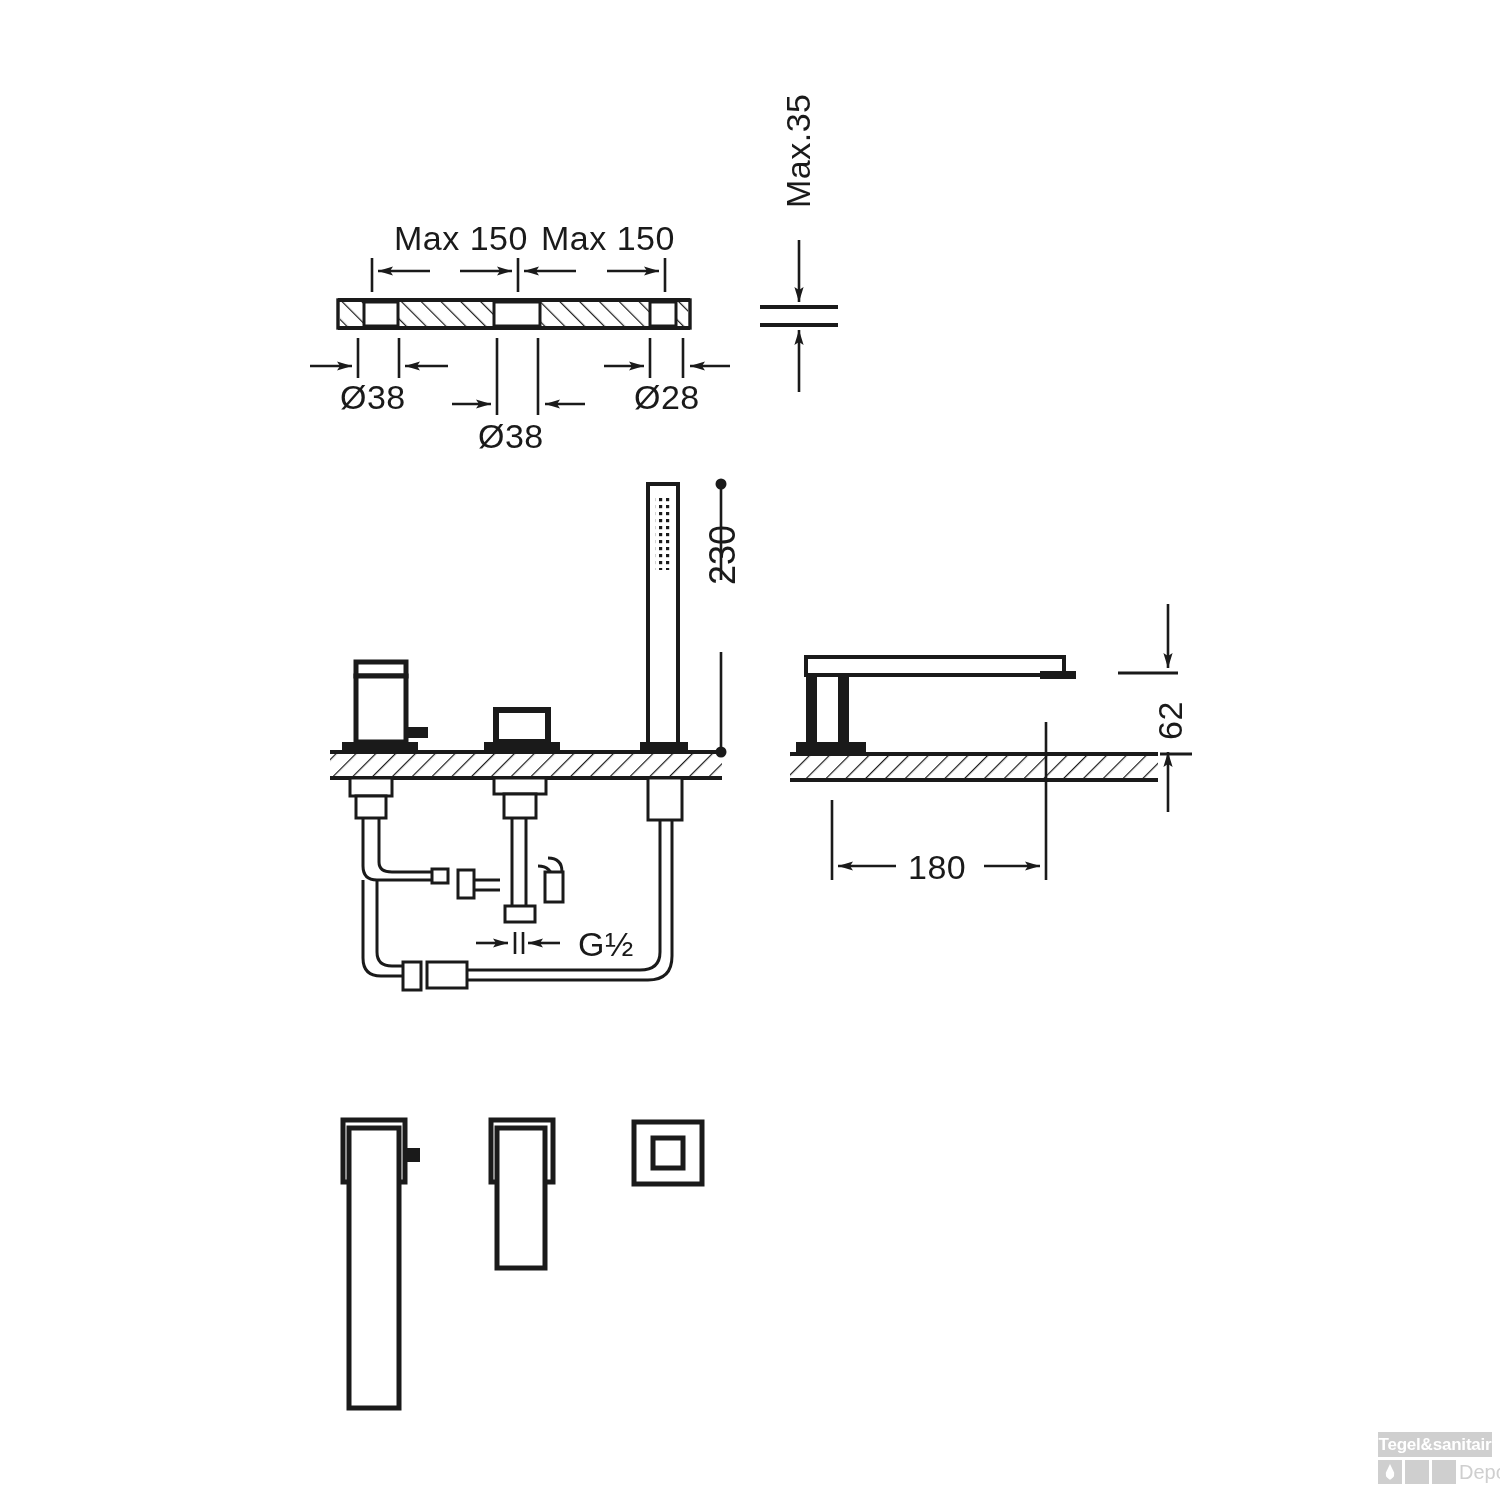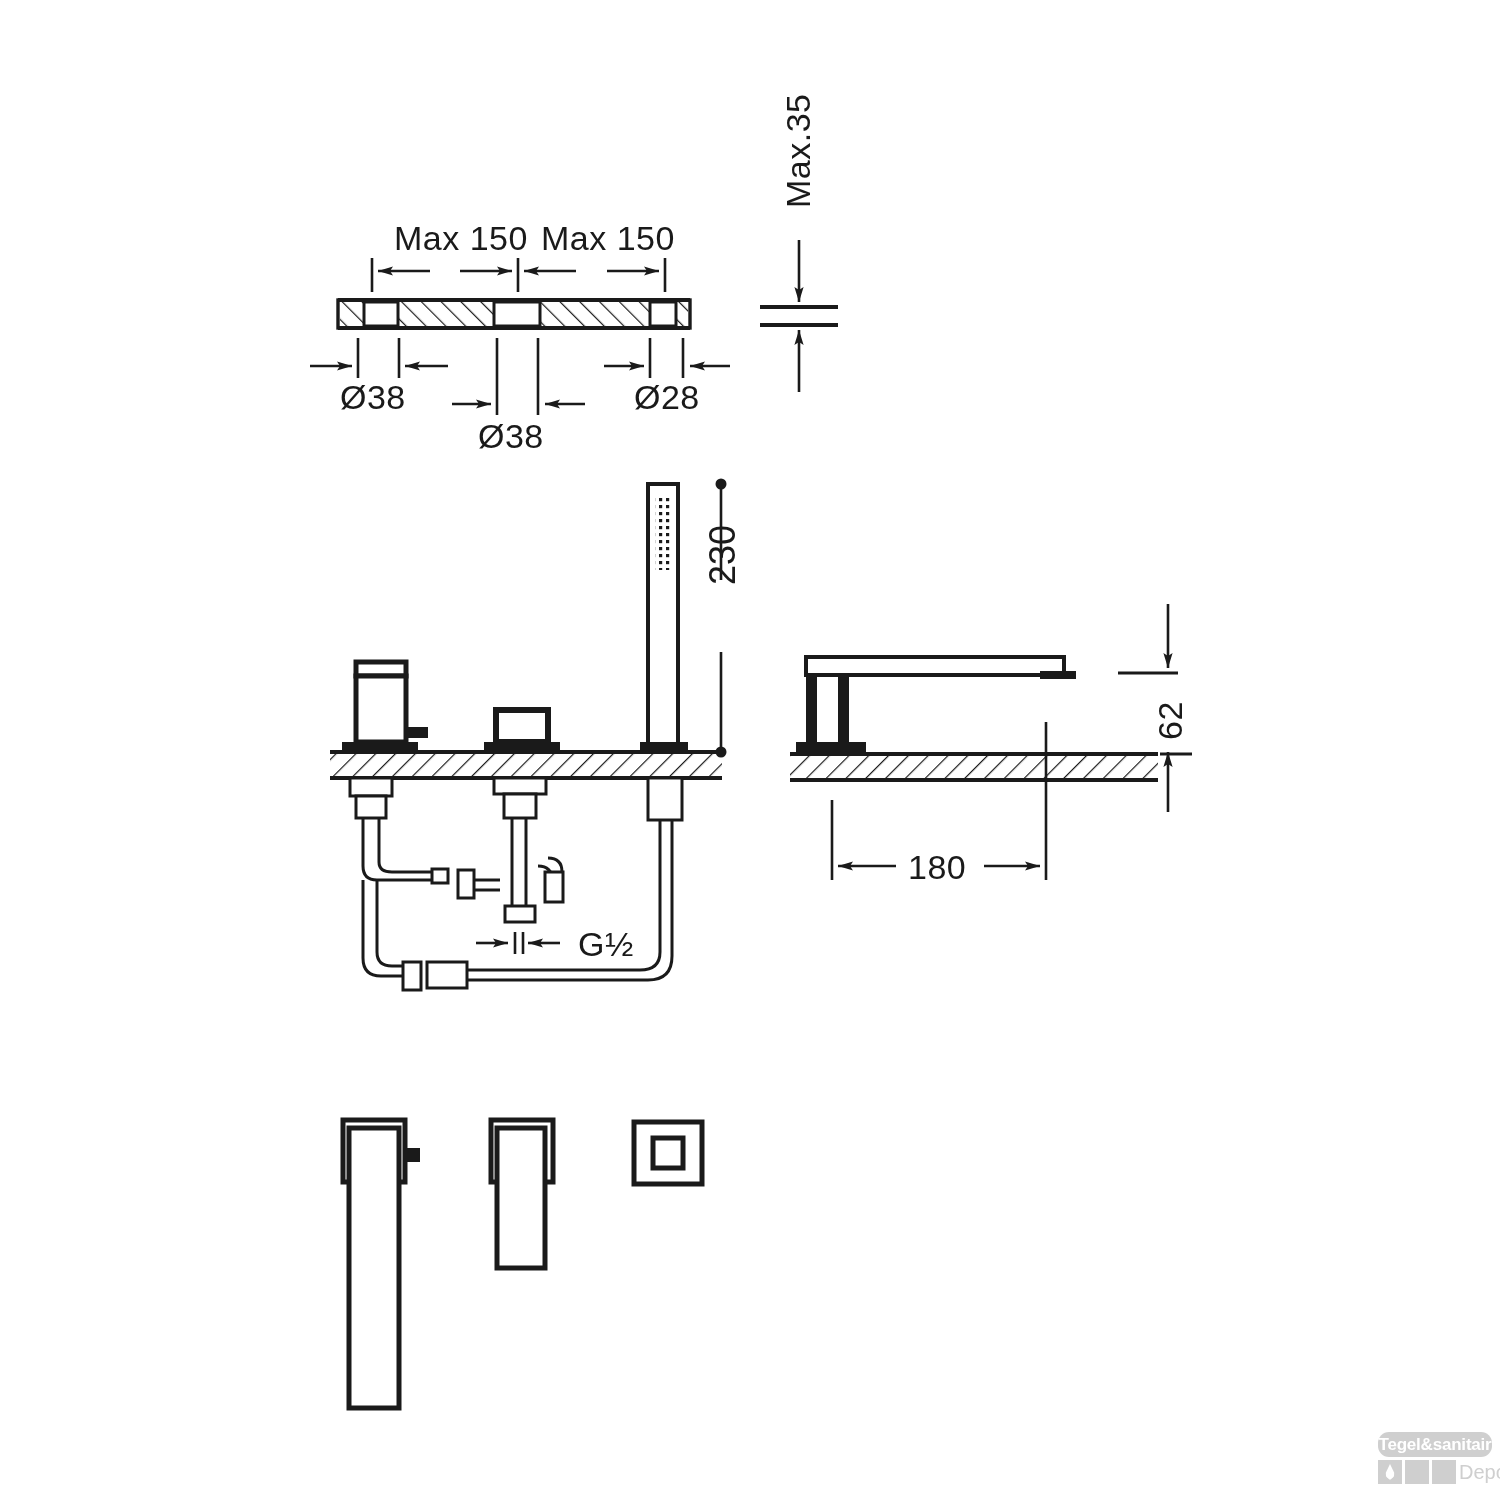--- a/index.html
+++ b/index.html
@@ -52,21 +52,20 @@
     height: 25px;
     width: 114px;
     background: #cfcfcf;
     color: #ffffff;
     font-size: 17px;
     font-weight: bold;
     line-height: 25px;
     text-align: center;
     letter-spacing: -0.2px;
     white-space: nowrap;
-    border-radius: 11px;
   }
   .wm-sq {
     position: absolute;
     top: 32px;
     width: 24px;
     height: 24px;
     background: #cfcfcf;
   }
   .wm-sq.a { left: 18px; }
   .wm-sq.b { left: 45px; }

